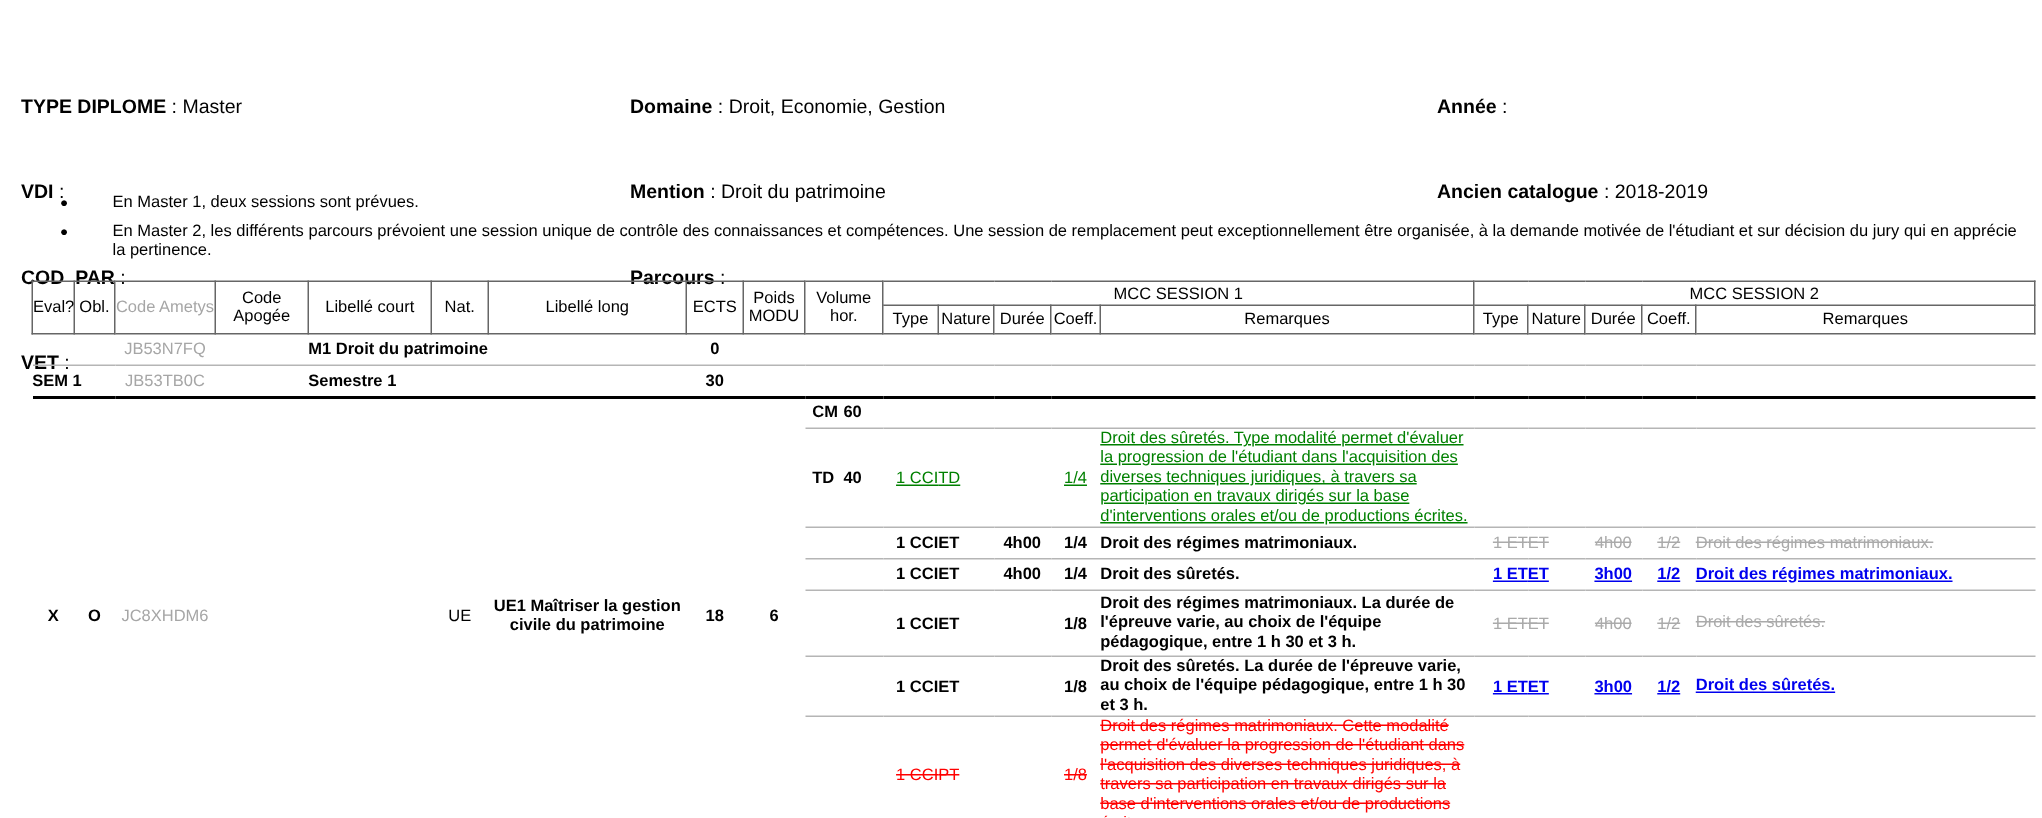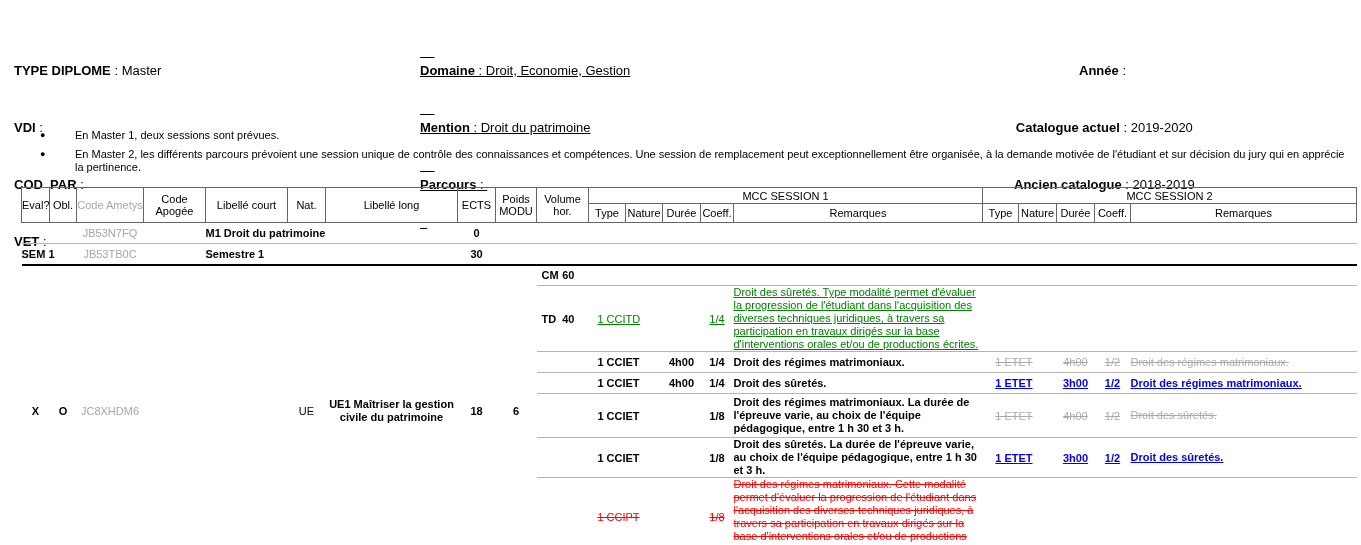--- a/index.html
+++ b/index.html
@@ -4,22 +4,22 @@
 <style>
   * { box-sizing: border-box; }
   html,body { margin:0; padding:0; background:#fff; }
   body { font-family:"Liberation Sans","DejaVu Sans",sans-serif; color:#000; }
   .page { position:relative; width:1361px; height:545px; background:#fff; overflow:hidden;padding-left:46px; }
 
   
   .hdr { position:absolute; top:23px; font-size:13px; line-height:19px; white-space:pre-wrap; }
   .hdr .lbl { font-weight:bold; }
   #hdr-left  { left:14px; }
-  #hdr-mid   { left:420px;text-decoration:underline; }
-  #hdr-right { left:1014px;text-align:center; }
+  #hdr-mid   { left:420px; }
+  #hdr-right { left:958px; }
 
   
   .notes { position:absolute; left:40px; top:129px; width:1310px; font-size:11px; }
   .note { display:flex; align-items:flex-start; margin-bottom:6px; line-height:13px; }
   .note .blt { width:35px; flex:0 0 35px; font-size:9px; line-height:13px; }
 
   
   table.mcc { position:absolute; left:21px; top:187px; width:1335px;
               border-collapse:collapse; table-layout:fixed; font-size:11px; }
   table.mcc td { padding:0; vertical-align:middle; }
@@ -80,21 +80,20 @@
   </div>
 
   <div class="hdr" id="hdr-mid">
     <div><span class="lbl">Domaine</span><span> : </span><span>Droit, Economie, Gestion</span></div>
     <div><span class="lbl">Mention</span><span> : </span><span>Droit du patrimoine</span></div>
     <div><span class="lbl">Parcours</span><span> : </span><span></span></div>
   </div>
 
   <div class="hdr" id="hdr-right">
     <div><span class="lbl">Année</span><span> : </span><span></span></div>
-    <div><span class="lbl">Catalogue actuel</span><span> : </span><span>2019-2020</span></div>
     <div><span class="lbl">Ancien catalogue</span><span> : </span><span>2018-2019</span></div>
   </div>
 
   <div class="notes">
     <div class="note">
       <span class="blt">●</span>
       <span>En Master 1, deux sessions sont prévues.</span>
     </div>
     <div class="note">
       <span class="blt">●</span>

